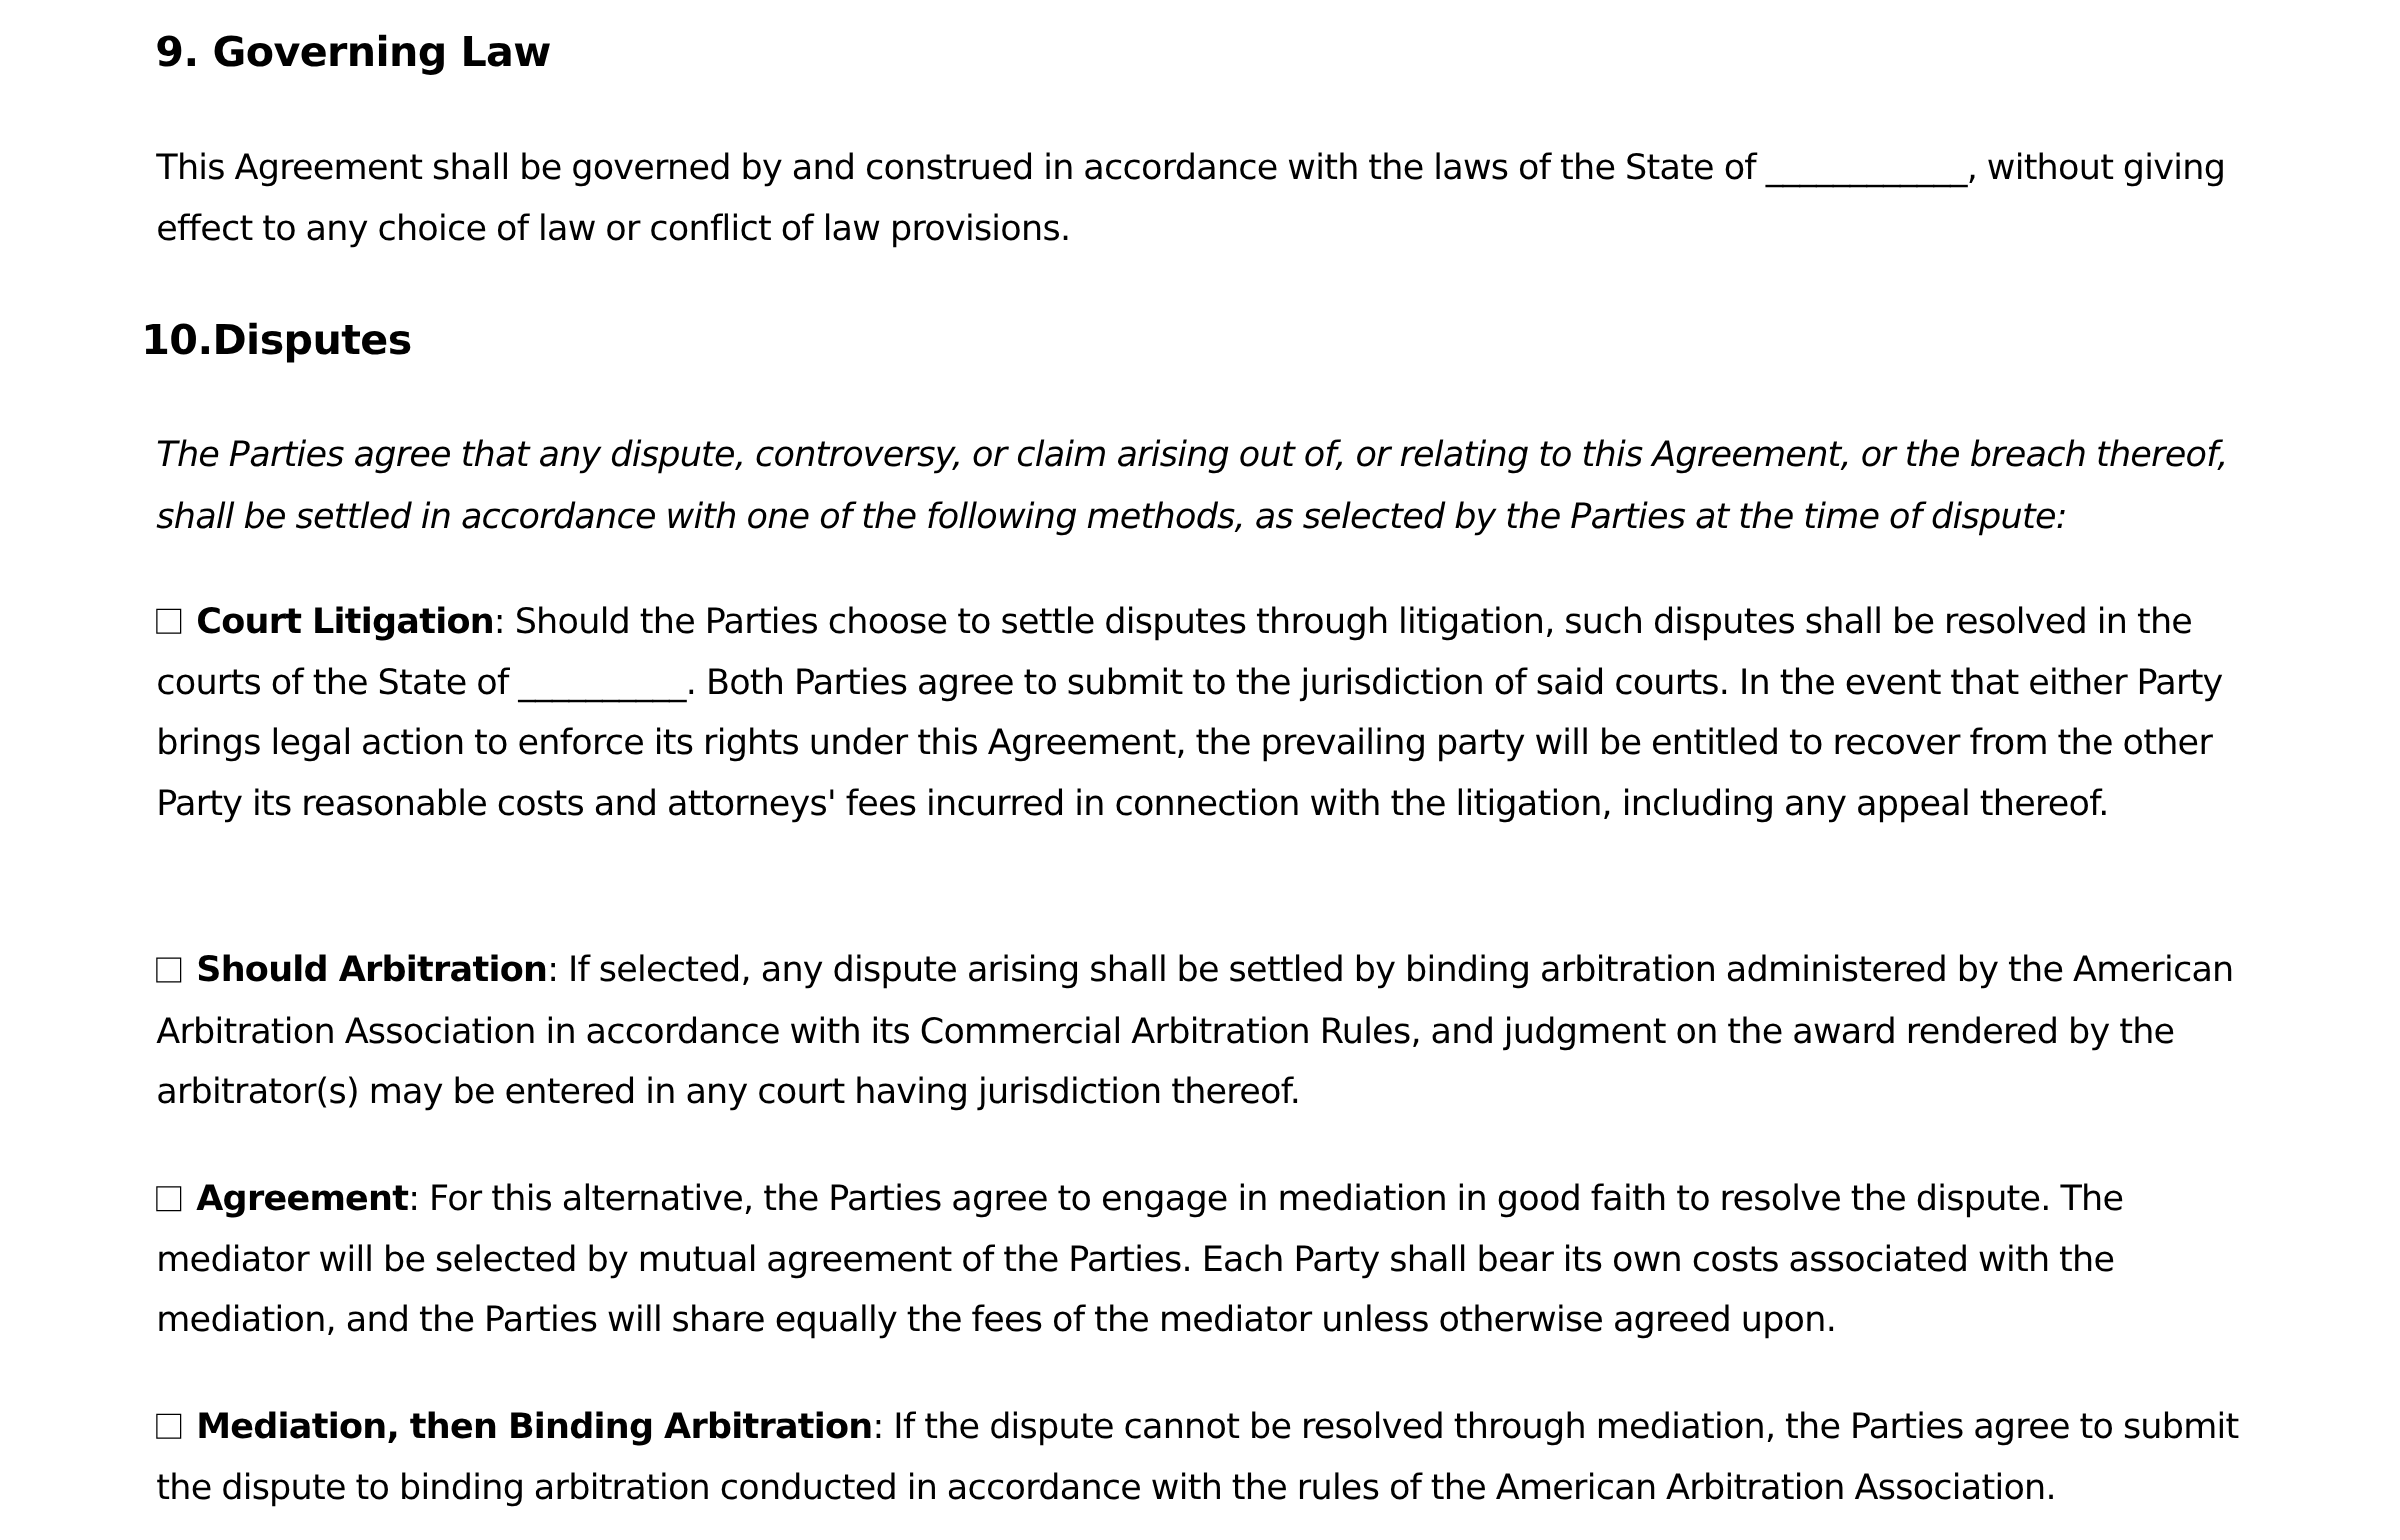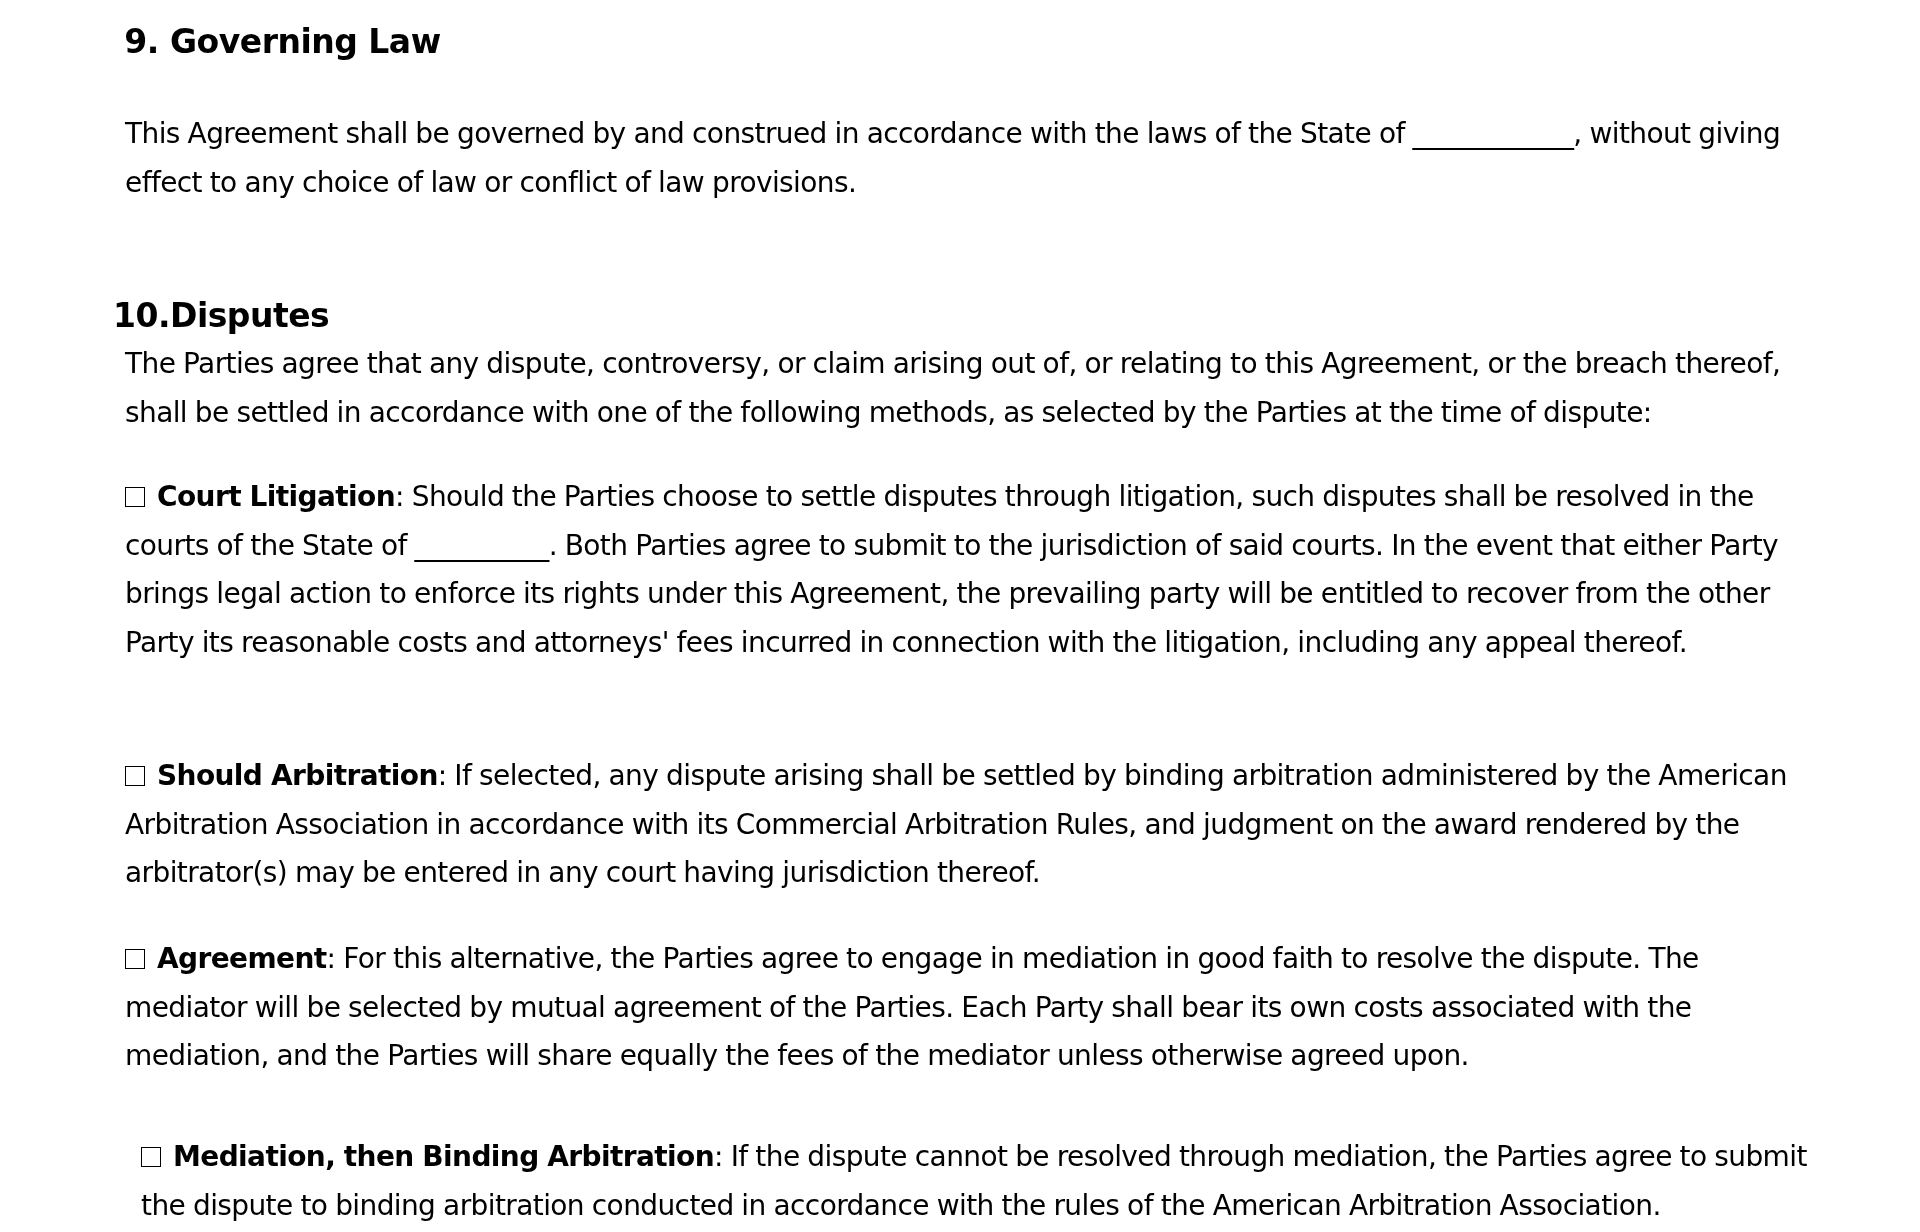--- a/index.html
+++ b/index.html
@@ -23,35 +23,35 @@
 <div class="page">
 
   <div class="heading h9" style="top:22px;text-align:center;">
     <span class="num">9.</span><span>Governing Law</span>
   </div>
 
   <p class="para" style="top:110px; margin:0;">
     <span>This Agreement shall be governed by and construed in accordance with the laws of the State of </span><span class="blank">____________</span><span>, without giving effect to any choice of law or conflict of law provisions.</span>
   </p>
 
-  <div class="heading h10" style="top:252px;margin-top:44px;">
+  <div class="heading h10" style="top:252px;">
     <span class="num">10.</span><span>Disputes</span>
   </div>
 
-  <p class="para" style="top:340px; margin:0;">The Parties agree that any dispute, controversy, or claim arising out of, or relating to this Agreement, or the breach thereof, shall be settled in accordance with one of the following methods, as selected by the Parties at the time of dispute:</p>
+  <p class="para" style="top:340px; margin:0;font-style:italic;">The Parties agree that any dispute, controversy, or claim arising out of, or relating to this Agreement, or the breach thereof, shall be settled in accordance with one of the following methods, as selected by the Parties at the time of dispute:</p>
 
   <p class="para" style="top:473px; margin:0;">
     <span class="cb"></span><b>Court Litigation</b><span>: Should the Parties choose to settle disputes through litigation, such disputes shall be resolved in the courts of the State of </span><span class="blank">__________</span><span>. Both Parties agree to submit to the jurisdiction of said courts. In the event that either Party brings legal action to enforce its rights under this Agreement, the prevailing party will be entitled to recover from the other Party its reasonable costs and attorneys' fees incurred in connection with the litigation, including any appeal thereof.</span>
   </p>
 
   <p class="para" style="top:752px; margin:0;">
     <span class="cb"></span><b>Should Arbitration</b><span>: If selected, any dispute arising shall be settled by binding arbitration administered by the American Arbitration Association in accordance with its Commercial Arbitration Rules, and judgment on the award rendered by the arbitrator(s) may be entered in any court having jurisdiction thereof.</span>
   </p>
 
   <p class="para" style="top:935px; margin:0;">
     <span class="cb"></span><b>Agreement</b><span>: For this alternative, the Parties agree to engage in mediation in good faith to resolve the dispute. The mediator will be selected by mutual agreement of the Parties. Each Party shall bear its own costs associated with the mediation, and the Parties will share equally the fees of the mediator unless otherwise agreed upon.</span>
   </p>
 
-  <p class="para" style="top:1117px; margin:16px;">
+  <p class="para" style="top:1117px; margin:0;">
     <span class="cb"></span><b>Mediation, then Binding Arbitration</b><span>: If the dispute cannot be resolved through mediation, the Parties agree to submit the dispute to binding arbitration conducted in accordance with the rules of the American Arbitration Association.</span>
   </p>
 
 </div>
 
 </body></html>

